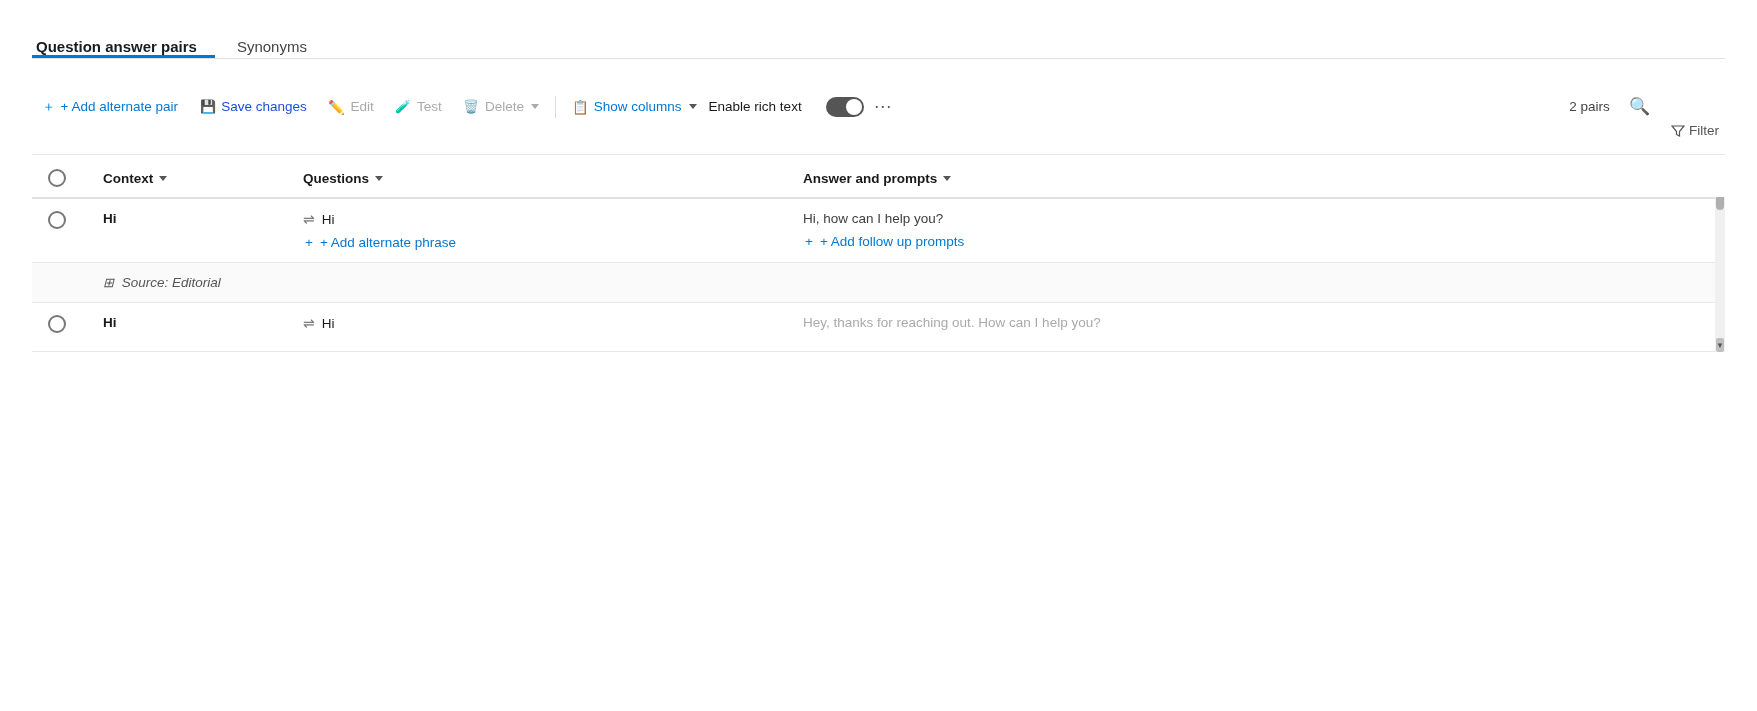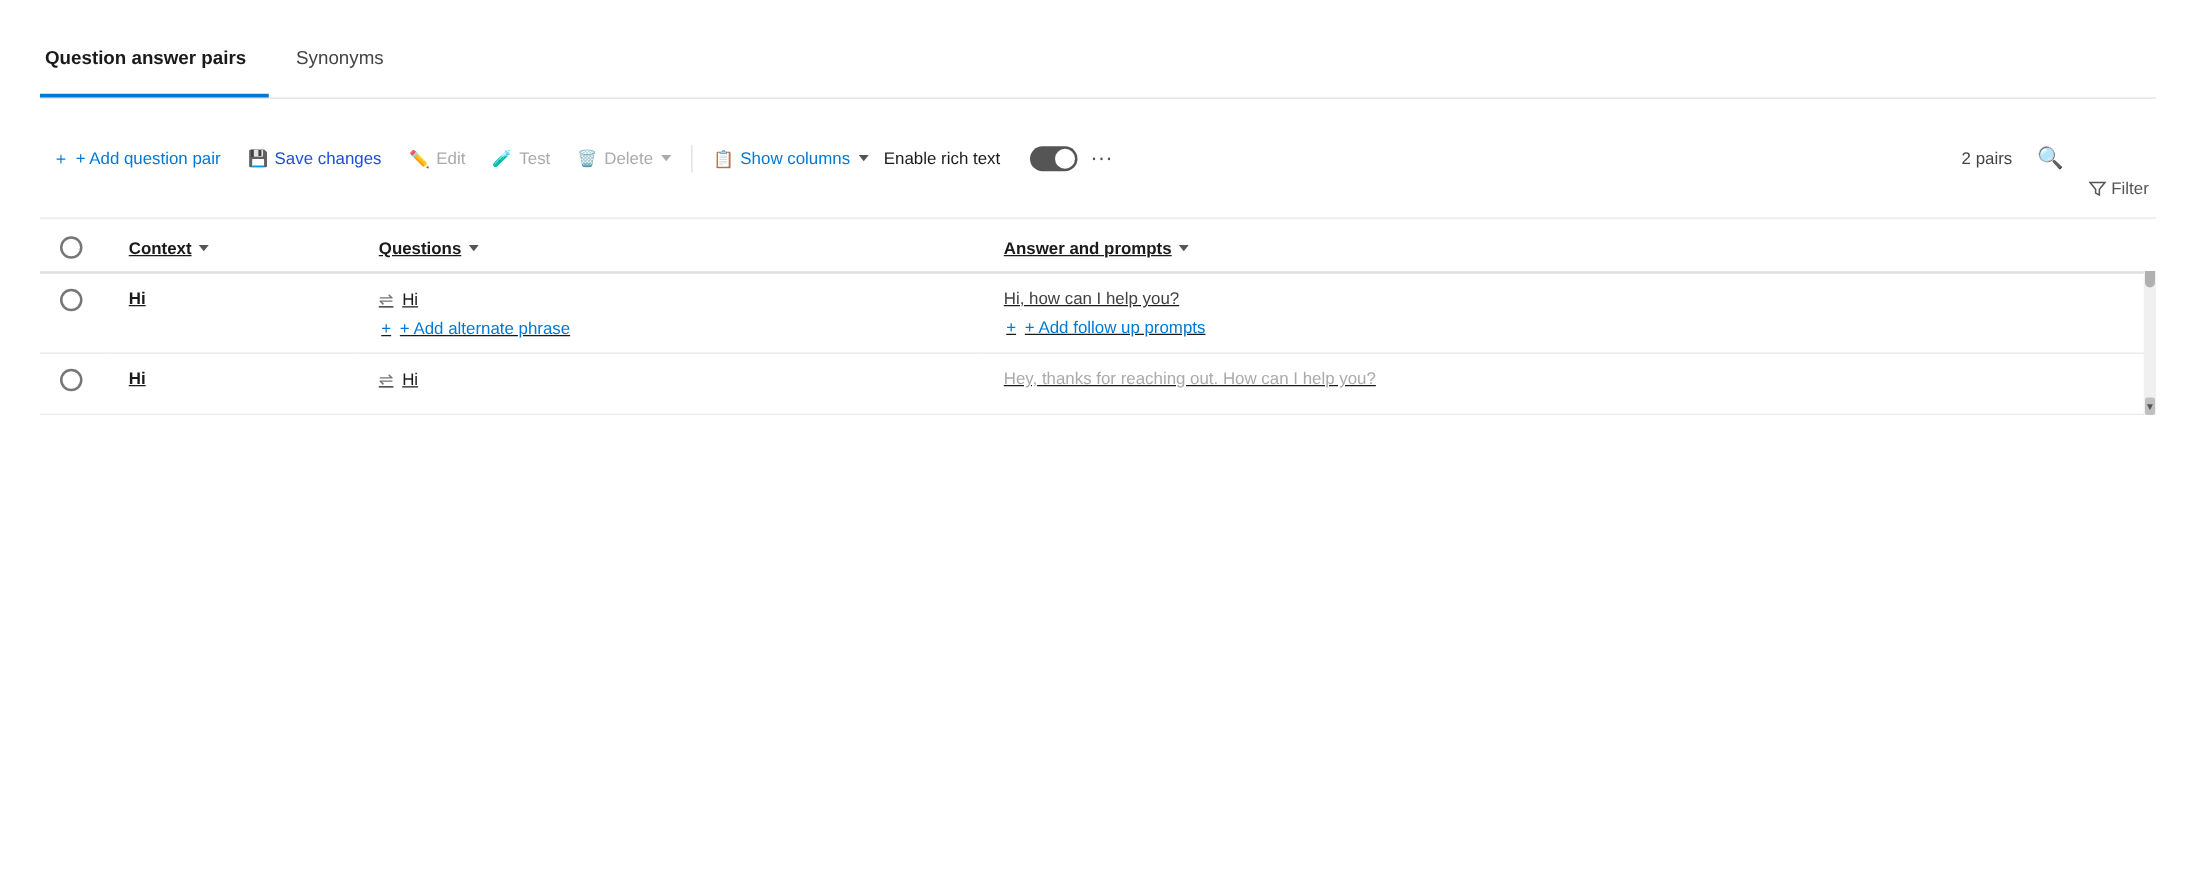--- a/index.html
+++ b/index.html
@@ -35,21 +35,21 @@
       text-decoration: none;
       cursor: pointer;
     }
     .tabs {
       display: flex;
       gap: 0;
       border-bottom: 1px solid #e0e0e0;
       margin-bottom: 0;
     }
     .tab {
-      padding: 10px 18px 20px 4px;
+      padding: 10px 18px 0 4px;
       font-size: 15px;
       cursor: pointer;
       color: #444;
       border-bottom: 3px solid transparent;
       margin-right: 18px;
       user-select: none;
     }
     .tab.active {
       color: #1a1a1a;
       font-weight: 600;
@@ -147,21 +147,20 @@
       font-size: 13.5px;
       padding: 4px 6px;
       margin-top: 48px;
     }
     
     .table-container {
       width: 100%;
       overflow-y: auto;
       max-height: 460px;
       position: relative;
-      text-decoration: underline;
     }
     .data-table {
       width: 100%;
       border-collapse: collapse;
     }
     .data-table thead tr th {
       text-align: left;
       padding: 14px 16px 10px 16px;
       font-size: 13.5px;
       font-weight: 600;
@@ -258,21 +257,21 @@
       <span>Question answer pairs</span>
     </div>
     <div class="tab">
       <span>Synonyms</span>
     </div>
   </div>
 
   <div class="toolbar">
     <button class="toolbar-btn">
       <span>＋</span>
-      <span style="color:#0078d4">+ Add question pair</span>
+      <span style="color:#0078d4">+ Add alternate pair</span>
     </button>
 
     <button class="toolbar-btn disabled">
       <span style="font-size:13px">💾</span>
       <span style="color:#1d4ed8">Save changes</span>
     </button>
 
     <button class="toolbar-btn disabled">
       <span>✏️</span>
       <span style="color:#aaa">Edit</span>
@@ -366,20 +365,28 @@
           </td>
           <td>
             <div class="answer-text">Hi, how can I help you?</div>
             <div class="add-link">
               <span>+</span>
               <span style="padding-left:2px;">+ Add follow up prompts</span>
             </div>
           </td>
         </tr>
 
+        <tr class="source-row">
+          <td></td>
+          <td colspan="3">
+            <span class="source-icon">⊞</span>
+            <span>Source:</span>
+            <span>Editorial</span>
+          </td>
+        </tr>
 
         <tr class="partial-row">
           <td>
             <span class="radio-circle"></span>
           </td>
           <td>
             <span style="font-weight:600; color:#1a1a1a;">Hi</span>
           </td>
           <td>
             <div class="question-item">

